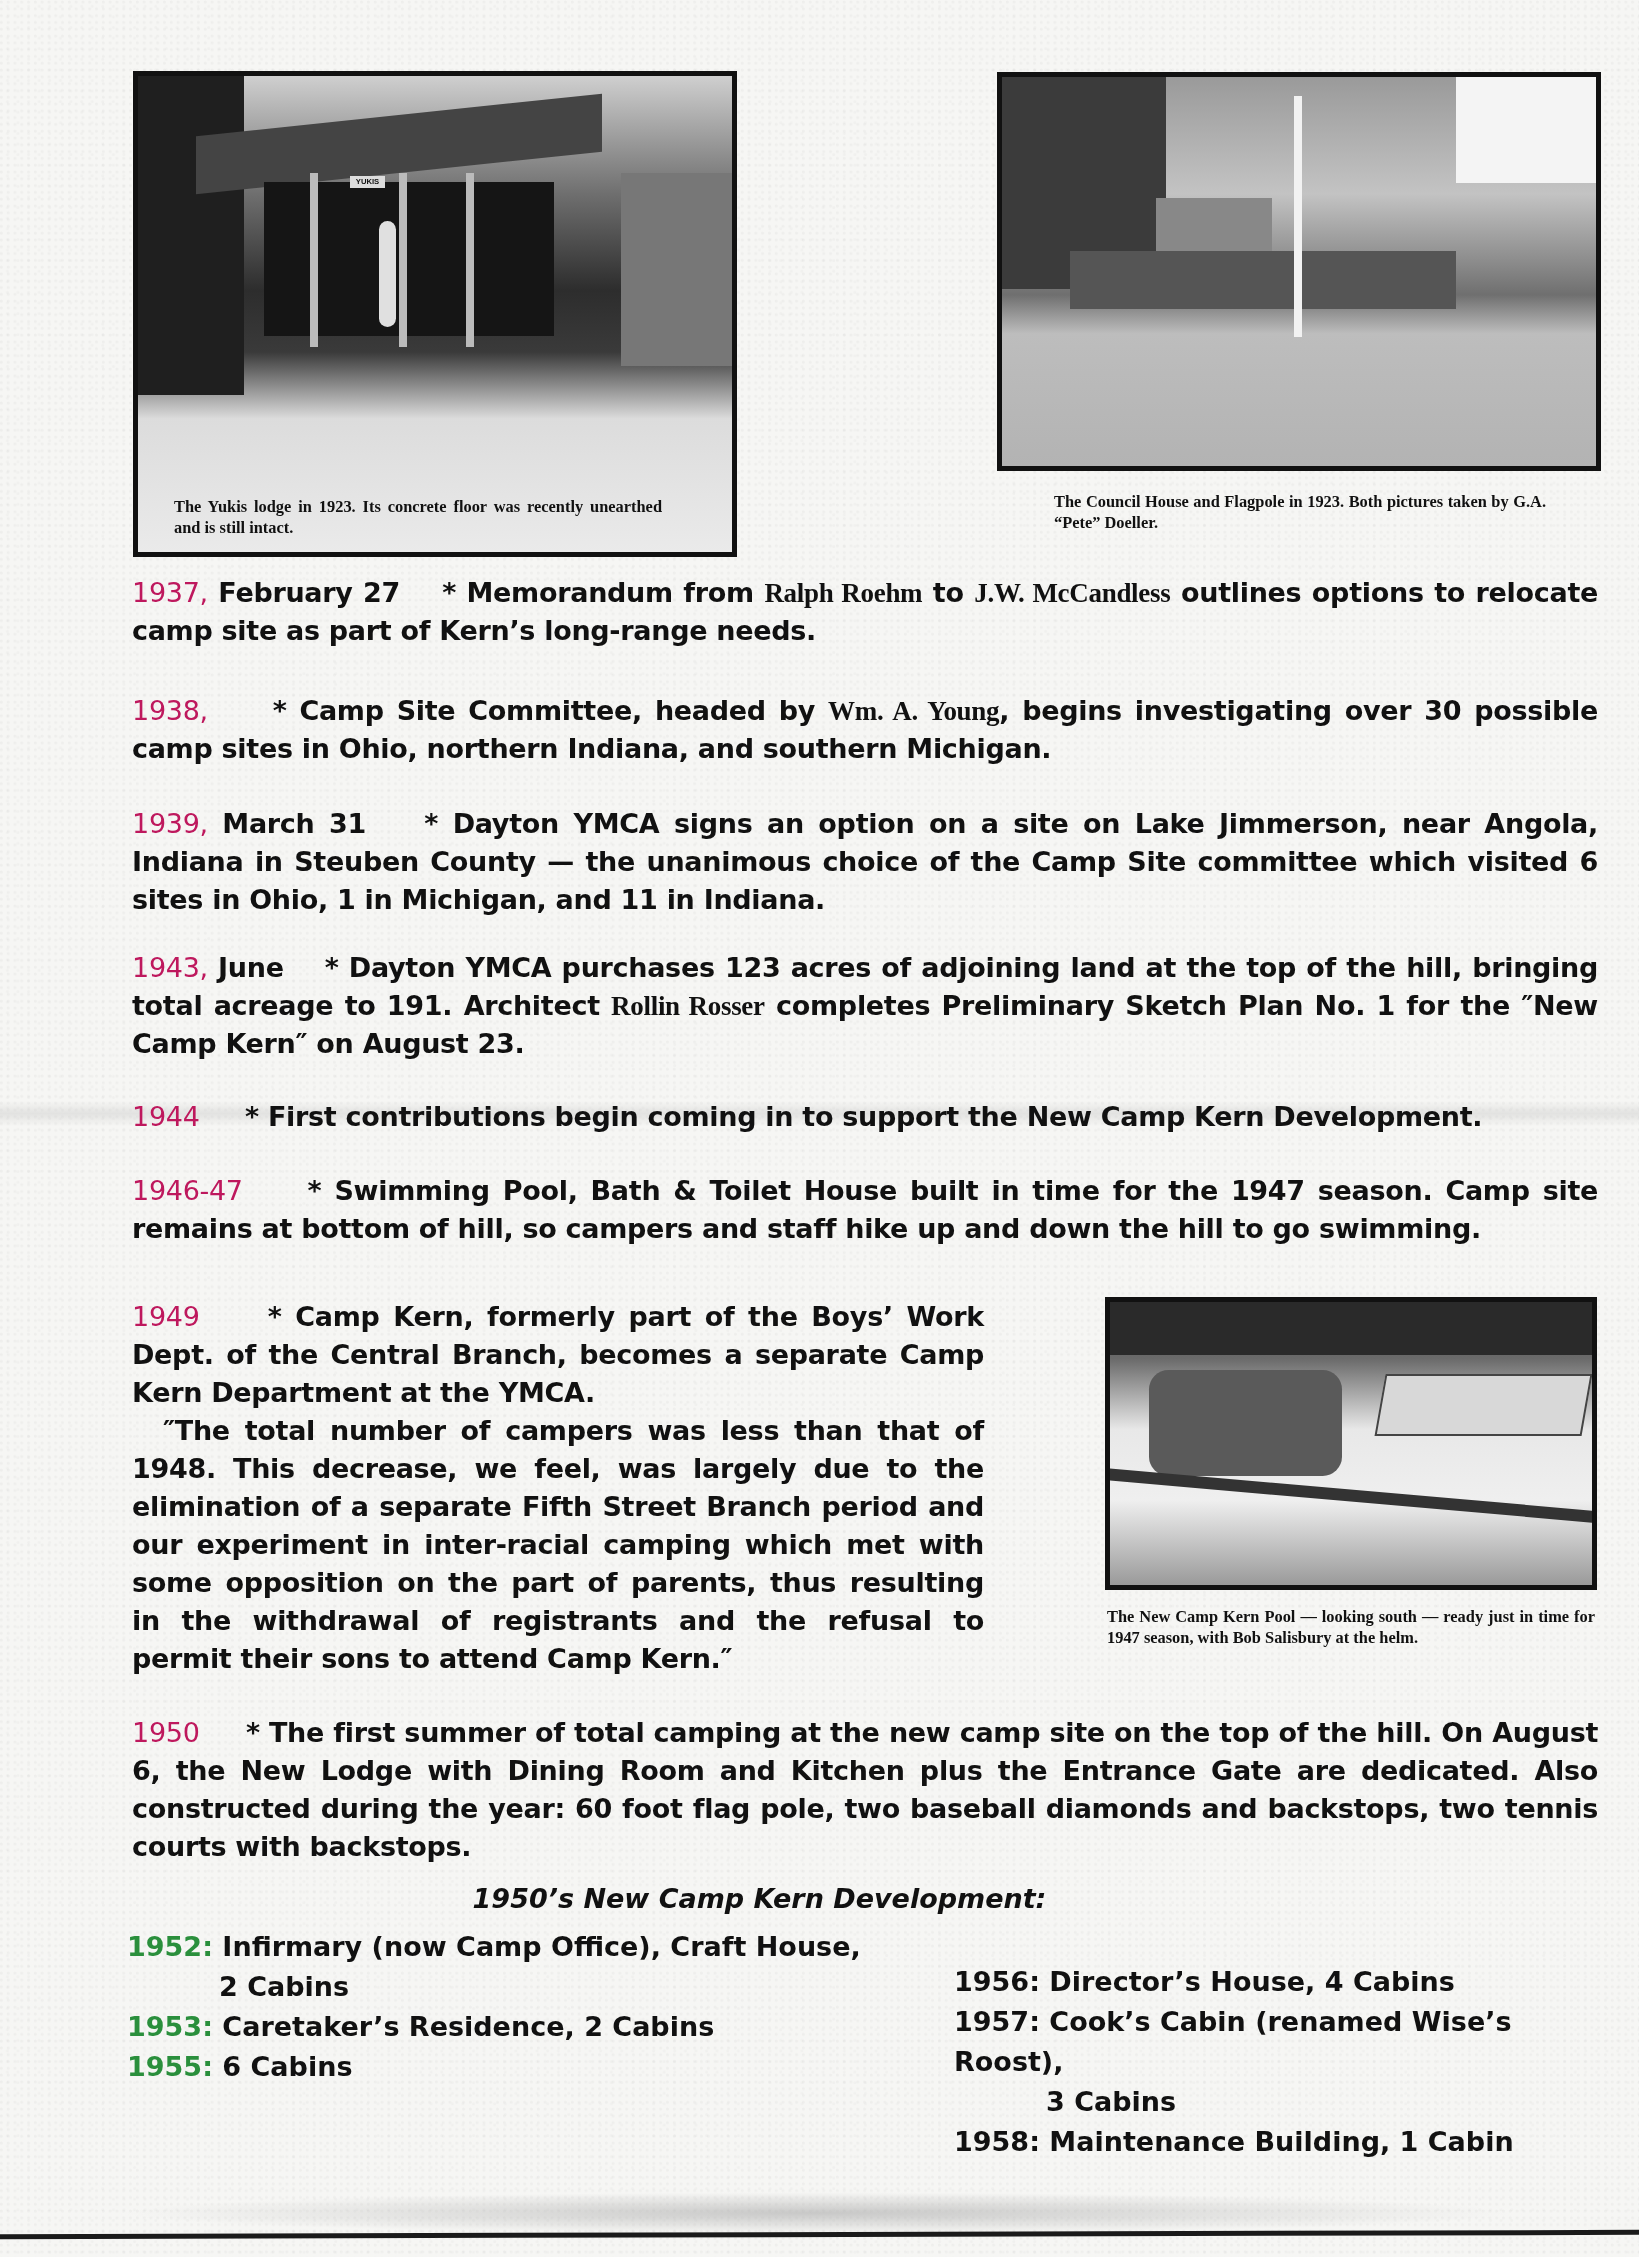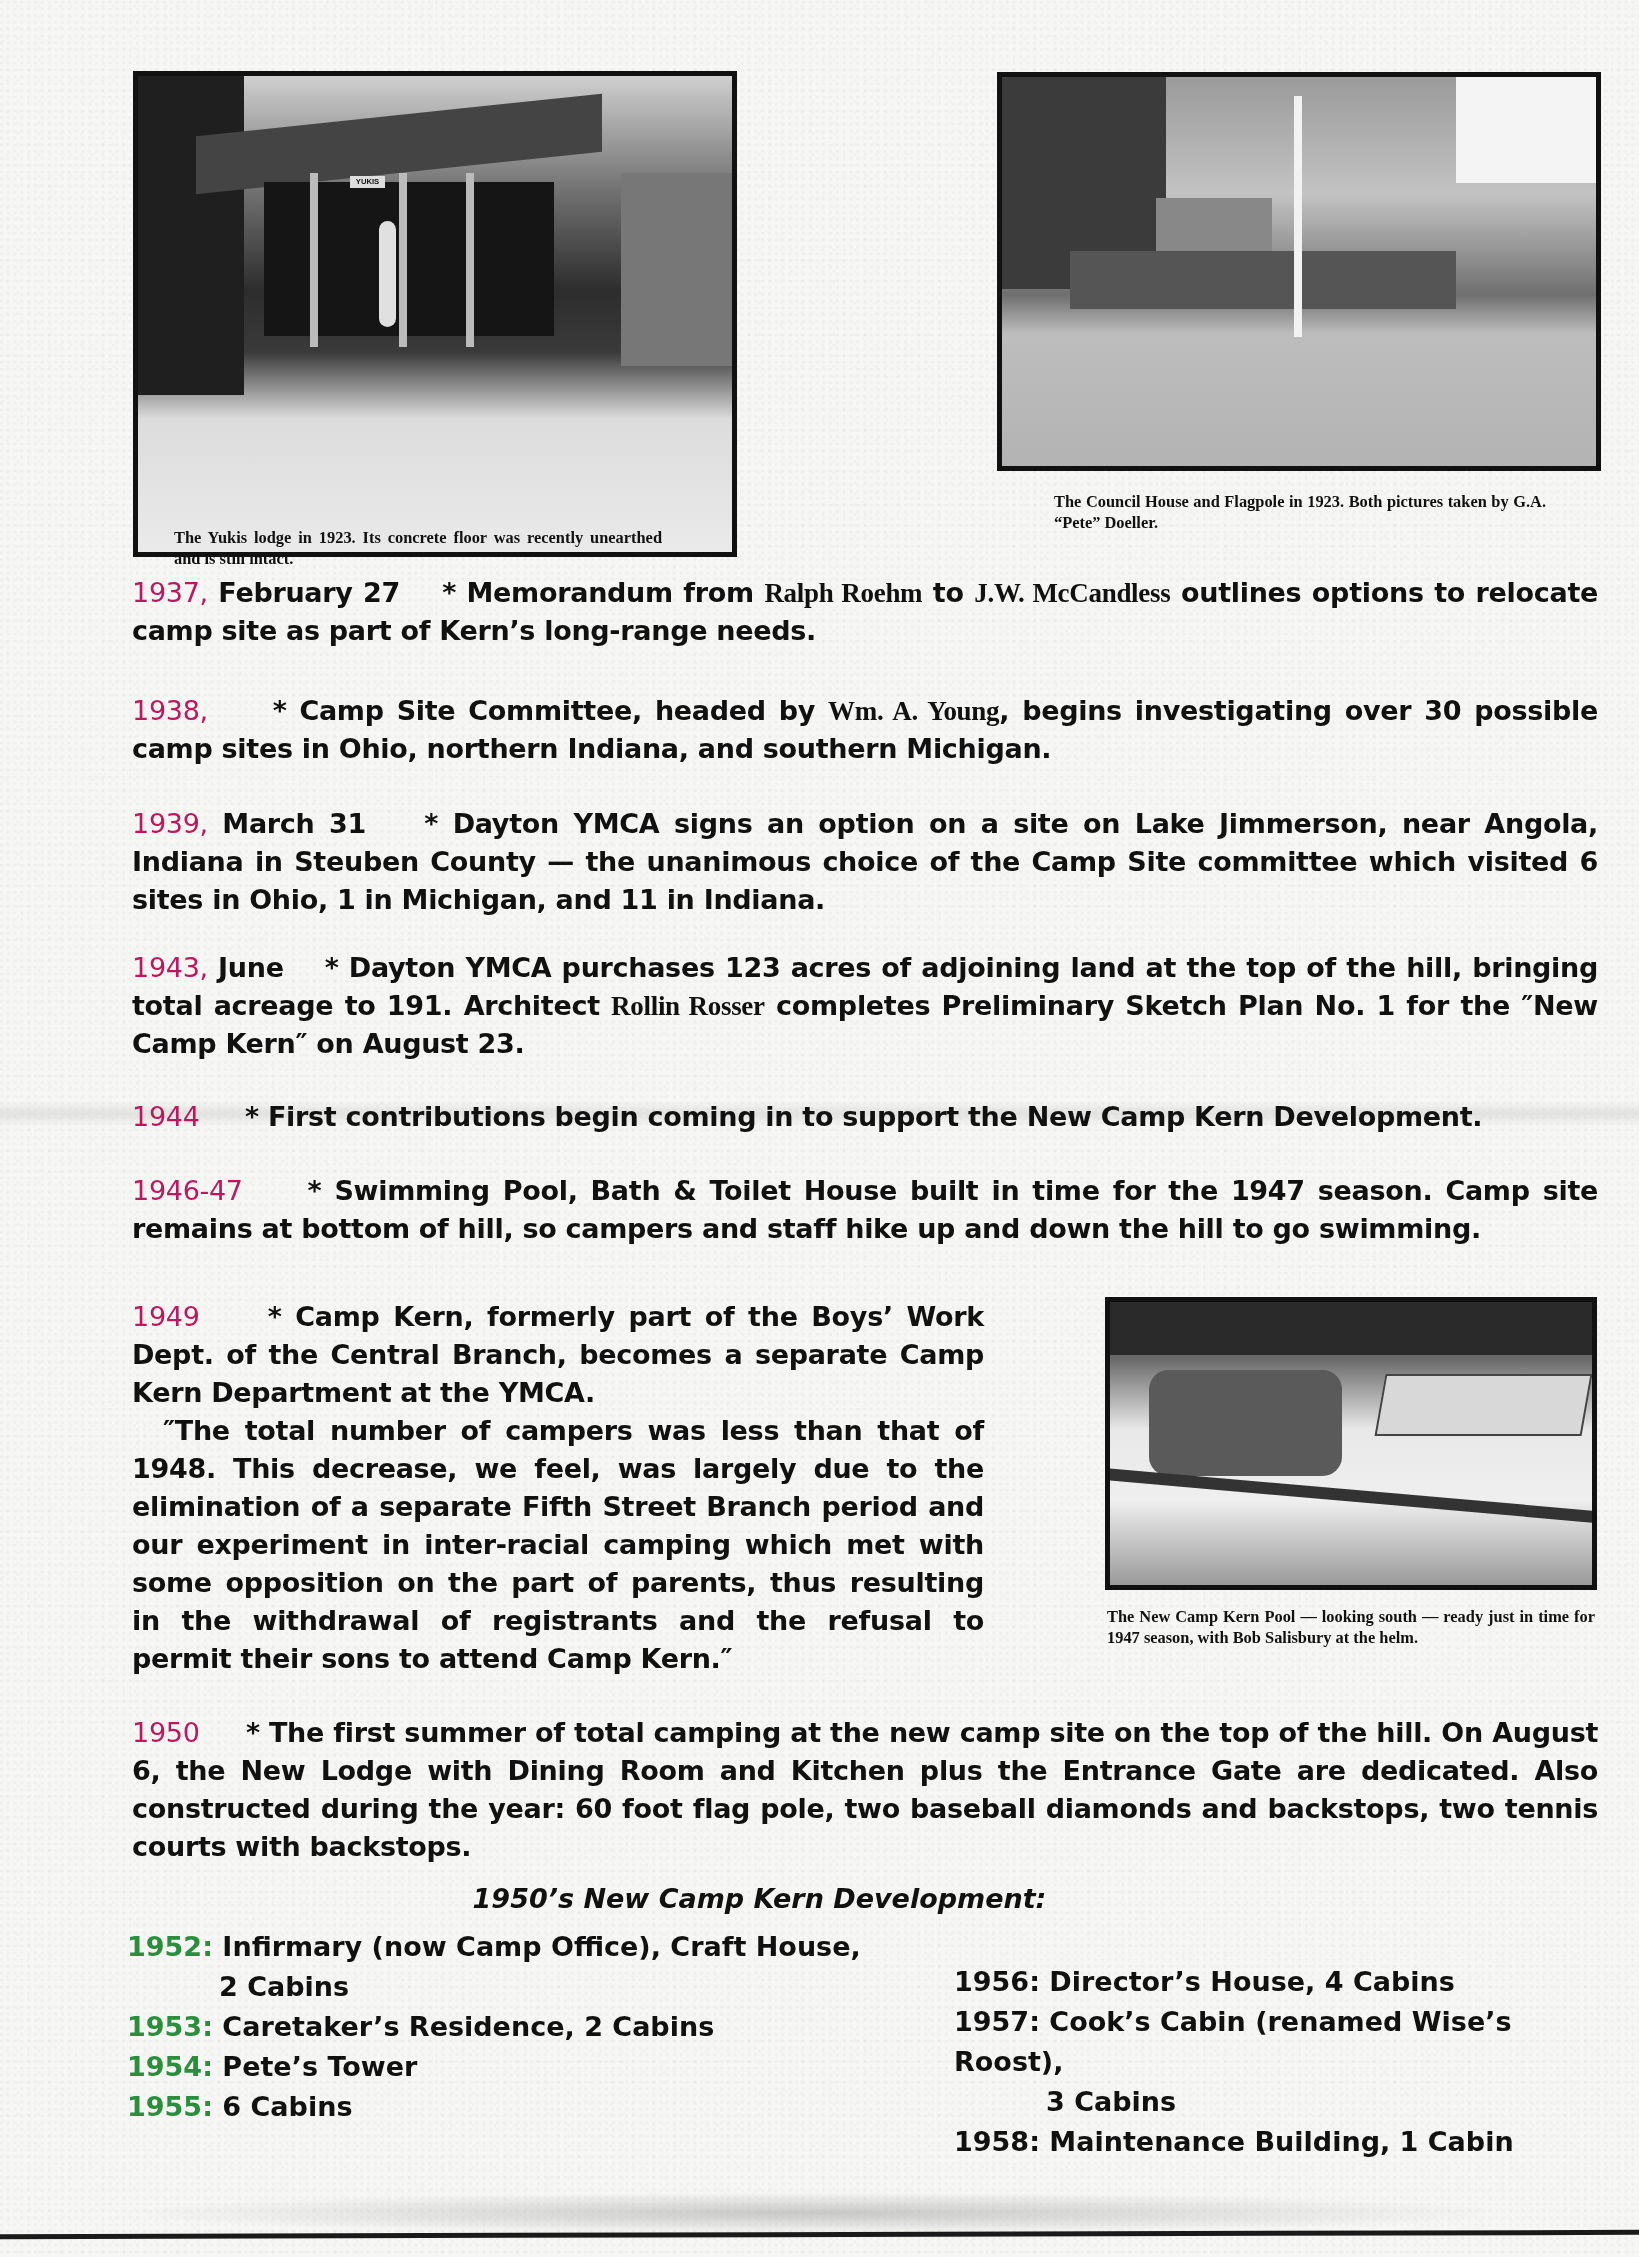--- a/index.html
+++ b/index.html
@@ -24,21 +24,21 @@
     background: linear-gradient(180deg, #cfcfcf 0%, #6e6e6e 25%, #2d2d2d 45%, #3a3a3a 58%, #dcdcdc 72%, #eaeaea 100%); }
   .photo.p2 { left: 997px; top: 72px; width: 604px; height: 399px;
     background: linear-gradient(180deg, #9a9a9a 0%, #c3c3c3 30%, #8a8a8a 48%, #6f6f6f 56%, #bdbdbd 66%, #b3b3b3 100%); }
   .photo.p3 { left: 1105px; top: 1297px; width: 492px; height: 293px;
     background: linear-gradient(180deg, #4c4c4c 0%, #6a6a6a 20%, #e8e8e8 45%, #efefef 70%, #9a9a9a 100%); }
   .photo .shape { position: absolute; }
   .caption {
     position: absolute; font-family: "Liberation Serif", serif; font-weight: bold;
     font-size: 16.4px; line-height: 21px; color: #111; text-align: justify;
   }
-  .cap1 { left: 174px; top: 496px; width: 488px; margin-top: 31px; }
+  .cap1 { left: 174px; top: 496px; width: 488px; }
   .cap2 { left: 1054px; top: 491px; width: 492px; }
   .cap3 { left: 1107px; top: 1606px; width: 488px; }
   .entry {
     position: absolute; font-size: 27px; line-height: 38px; color: #111;
     text-align: justify; letter-spacing: -0.3px;
     font-family: "DejaVu Sans", sans-serif; font-weight: bold;
     transform-origin: left top;
   }
   .entry .yr { color: #be185d; font-weight: normal; }
   .entry .serif { font-family: "Liberation Serif", serif; font-weight: bold; }
@@ -162,24 +162,20 @@
   <div class="dev-item">
     <span class="dyr">1952:</span>
     <span>Infirmary (now Camp Office), Craft House,</span>
     <span class="cont">2 Cabins</span>
   </div>
   <div class="dev-item">
     <span class="dyr">1953:</span>
     <span>Caretaker’s Residence, 2 Cabins</span>
   </div>
   <div class="dev-item">
-    <span class="dyr">1954:</span>
-    <span>Pete’s Tower</span>
-  </div>
-  <div class="dev-item">
     <span class="dyr">1955:</span>
     <span>6 Cabins</span>
   </div>
 </div>
 
 <div class="dev-col dev-right">
   <div class="dev-item">
     <span class="dyr">1956:</span>
     <span>Director’s House, 4 Cabins</span>
   </div>

